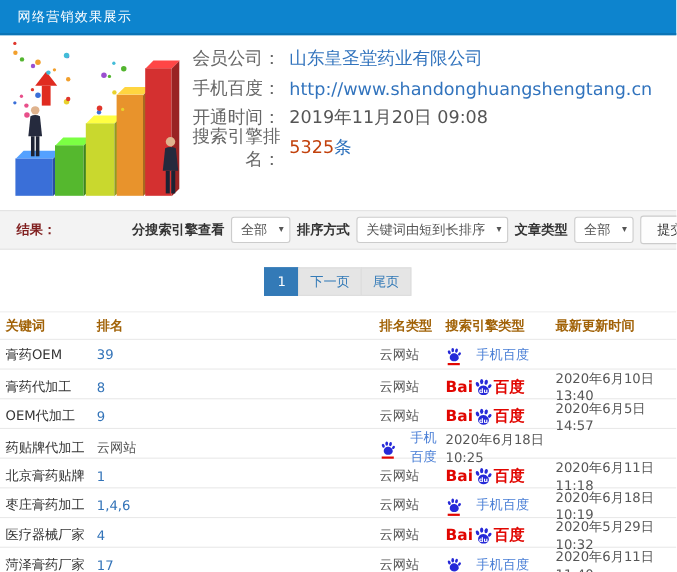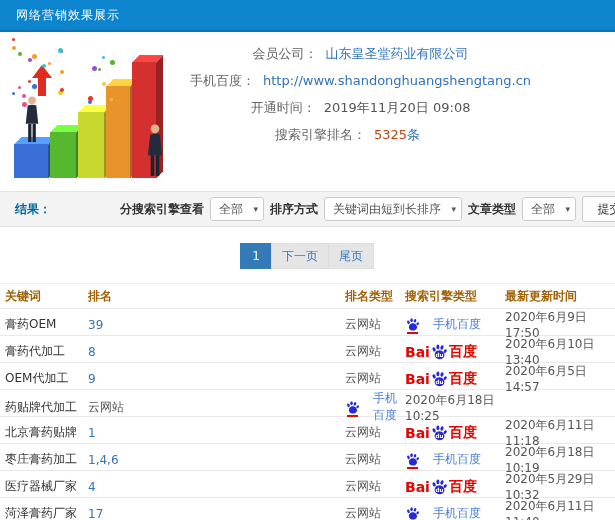--- a/index.html
+++ b/index.html
@@ -7,21 +7,21 @@
   body { font-family:"DejaVu Sans","Liberation Sans",sans-serif; background:#fff; }
   .page { position:relative; width:615px; height:520px; overflow:hidden; background:#fff; }
 
   
   .topbar { height:32px; background:#0d84ce; border-bottom:2px solid #0b74b6; display:flex; align-items:center; padding-left:16px; }
   .topbar span { color:#fff; font-size:12px; letter-spacing:1px; }
 
   
   .info-section { position:relative; height:159px; }
   .info-list { position:absolute; left:160px; top:8px; }
-  .info-row { display:flex; align-items:center; height:27px; font-size:13px;justify-content:center; }
+  .info-row { display:flex; align-items:center; height:27px; font-size:16px; }
   .info-label { width:95px; text-align:right; color:#666; }
   .info-value { margin-left:8px; }
   .info-value.link { color:#3173bd; cursor:pointer; }
   .info-value.text { color:#555; }
   .info-value .hl { color:#c2410c; }
   .info-value .suffix { color:#3173bd; }
 
   
   .illu { position:absolute; left:6px; top:4px; width:180px; height:148px; }
   .illu .dot { position:absolute; border-radius:50%; }
@@ -30,21 +30,21 @@
   .bar i { display:block; position:absolute; background:inherit; }
   .bar .top { left:3.5px; top:-7px; width:100%; height:7px; filter:brightness(1.45); transform:skewX(-45deg); }
   .bar .side { right:-7px; top:-3.5px; width:7px; height:100%; filter:brightness(0.72); transform:skewY(-45deg); }
   .arrow-up { position:absolute; left:36px; bottom:88px; width:0; }
   .arrow-up .head { width:0; height:0; border-left:10px solid transparent; border-right:10px solid transparent; border-bottom:13px solid #e02b20; margin-left:-10px; }
   .arrow-up .stem { width:8px; height:18px; background:#e02b20; margin-left:-4px; }
   .person { position:absolute; }
 
   
   .filter-bar { height:36px; background:#f3f3f3; border-top:1px solid #e3e3e3; border-bottom:1px solid #e3e3e3; display:flex; align-items:center; padding:0 0 0 15px; font-size:12px; }
-  .result-label { color:#0369a1; font-weight:bold; }
+  .result-label { color:#7f1d1d; font-weight:bold; }
   .filter-controls { margin-left:auto; display:flex; align-items:center; gap:6px; }
   .flabel { color:#333; font-weight:bold; white-space:nowrap; }
   .select { position:relative; background:#fff; border:1px solid #ccc; border-radius:3px; height:24px; line-height:22px; padding:0 20px 0 8px; color:#555; cursor:pointer; white-space:nowrap; }
   .select .caret { position:absolute; right:5px; top:0; font-size:9px; color:#555; }
   .submit { height:26px; min-width:55px; background:#fdfdfd; border:1px solid #ccc; border-radius:3px; color:#333; font-size:12px; cursor:pointer; margin-right:-22px; font-family:inherit; }
 
   
   .pagination { display:flex; justify-content:center; margin:16px 0 0 0; }
   .page-btn { min-width:32px; height:26px; line-height:24px; text-align:center; font-size:12px; padding:0 10px; background:#e5e5e5; border:1px solid #ddd; color:#337ab7; cursor:pointer; margin-left:-1px; }
   .page-btn.active { background:#337ab7; border-color:#337ab7; color:#fff; }
@@ -211,21 +211,20 @@
               <span class="paw-wrap"><svg width="15" height="15" viewBox="0 0 24 24">
                   <ellipse cx="5.5" cy="8.5" rx="2" ry="3" fill="#2629d8" transform="rotate(-22 5.5 8.5)"></ellipse>
                   <ellipse cx="10.5" cy="5.2" rx="2" ry="3.2" fill="#2629d8"></ellipse>
                   <ellipse cx="16" cy="6" rx="2" ry="3" fill="#2629d8" transform="rotate(14 16 6)"></ellipse>
                   <ellipse cx="20.3" cy="10.8" rx="1.8" ry="2.6" fill="#2629d8" transform="rotate(38 20.3 10.8)"></ellipse>
                   <path d="M12.5 9.8 C8 9.8 5.4 13.8 6.4 17.4 C7.2 20.2 9.9 21.6 12.7 21.6 C15.9 21.6 18.7 20.1 19.2 17.1 C19.7 13.6 16.6 9.8 12.5 9.8 Z" fill="#2629d8"></path>
                 </svg><span class="underline"></span></span>
               <span class="mlabel">手机百度</span>
             </span>
           </div>
-    <div class="td time">2020年6月9日 17:50</div>
   </div>
 
   <div class="trow">
     <div class="td keyword">膏药代加工</div>
     <div class="td rank"><a>8</a></div>
     <div class="td ranktype">云网站</div>
     <div class="td engine">
             <span class="baidu-logo">
               <span class="bai">Bai</span>
               <svg width="18" height="18" viewBox="0 0 24 24">

